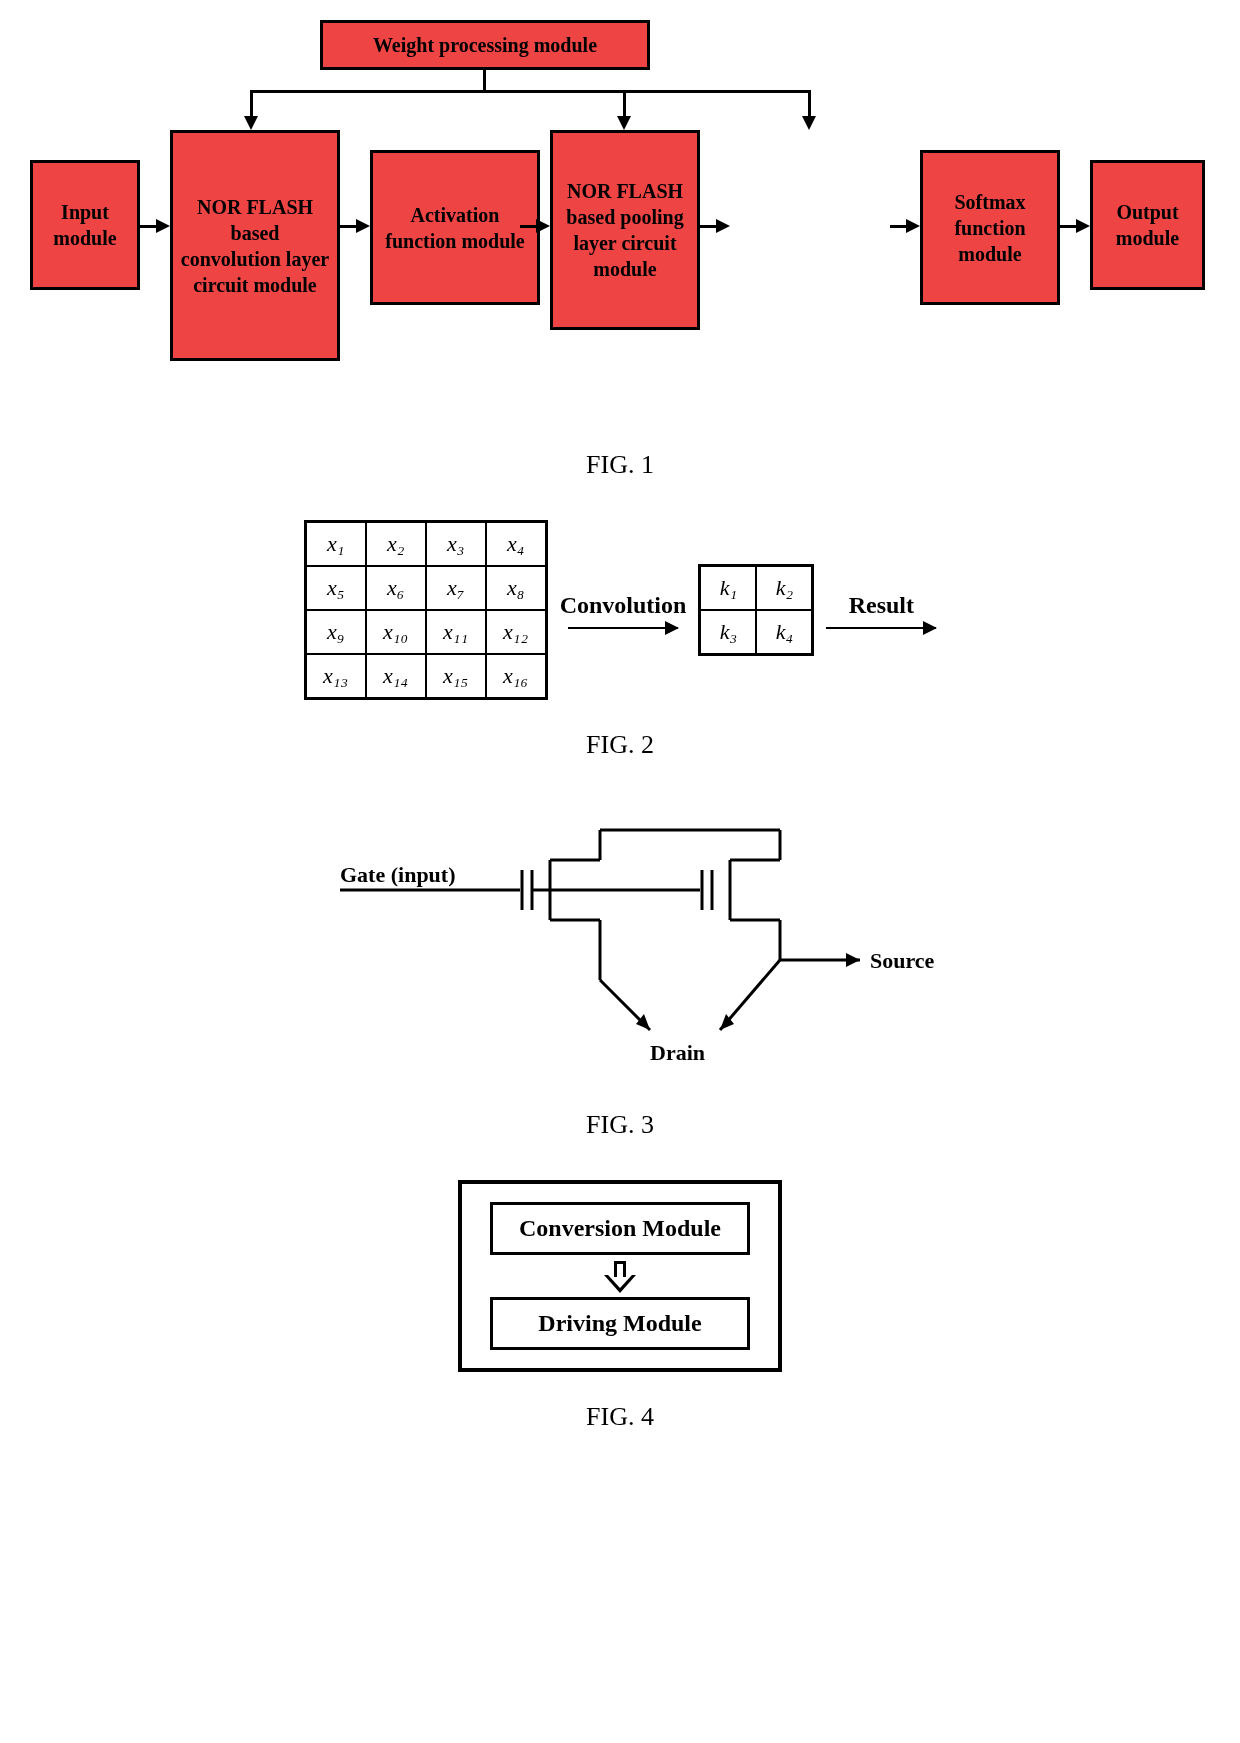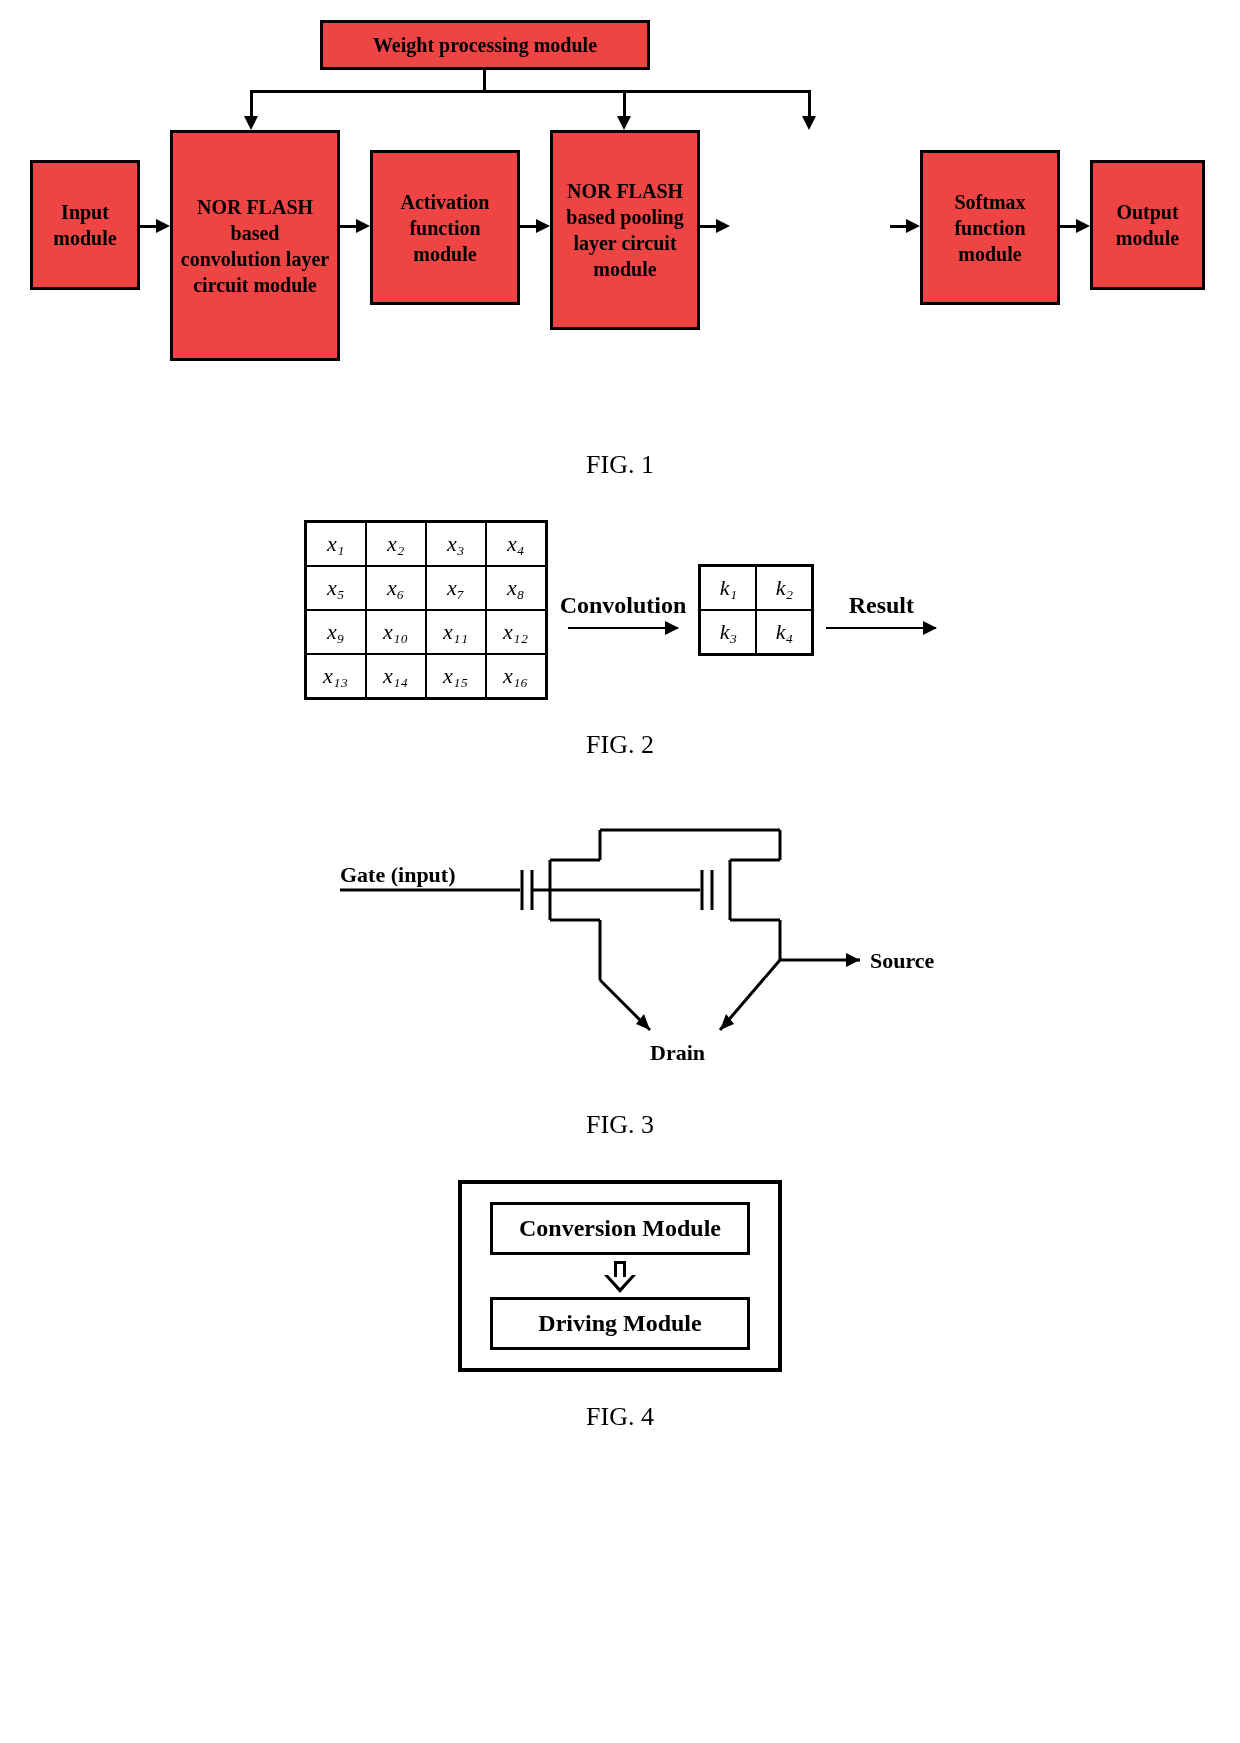--- a/index.html
+++ b/index.html
@@ -159,21 +159,21 @@
 </head>
 <body>
 
 <div class="figure">
   <div class="fig1">
 
     <div class="box" style="left:300px; top:0; width:330px; height:50px;">Weight processing module</div>
 
     <div class="box" style="left:10px;  top:140px; width:110px; height:130px;">Input module</div>
     <div class="box" style="left:150px; top:110px; width:170px; height:231px;">NOR FLASH based convolution layer circuit module</div>
-    <div class="box" style="left:350px; top:130px; width:150px; height:155px;">Activation function module</div>
+    <div class="box" style="left:350px; top:130px; width:170px; height:155px;">Activation function module</div>
     <div class="box" style="left:530px; top:110px; width:150px; height:200px;">NOR FLASH based pooling layer circuit module</div>
     <div class="box" style="left:900px; top:130px; width:140px; height:155px;">Softmax function module</div>
     <div class="box" style="left:1070px;top:140px; width:115px; height:130px;">Output module</div>
 
     <div class="arrowline" style="left:120px; top:205px; width:18px; height:3px;"></div>
     <div class="arrowhead-right" style="left:136px; top:199px;"></div>
 
     <div class="arrowline" style="left:320px; top:205px; width:18px; height:3px;"></div>
     <div class="arrowhead-right" style="left:336px; top:199px;"></div>
 

